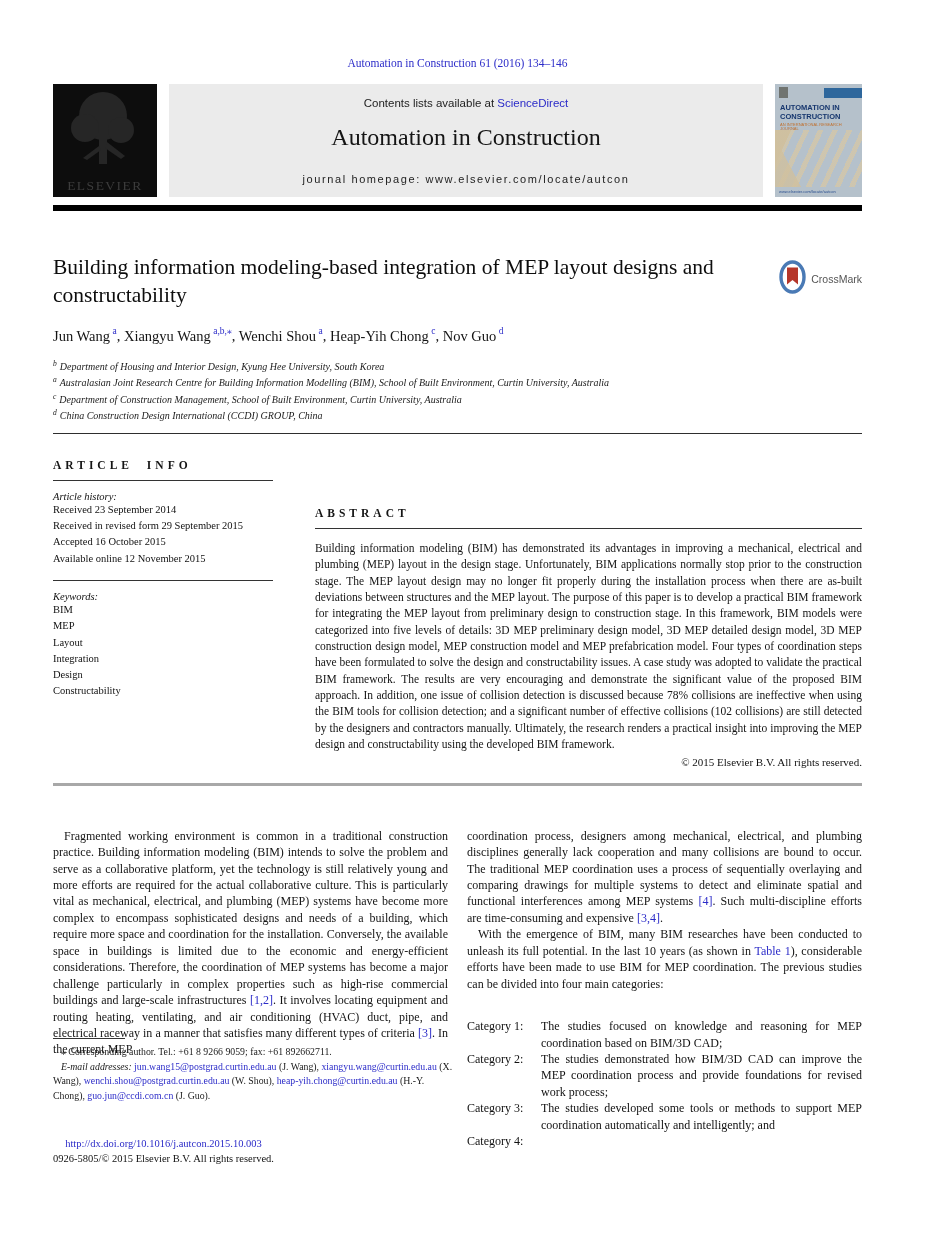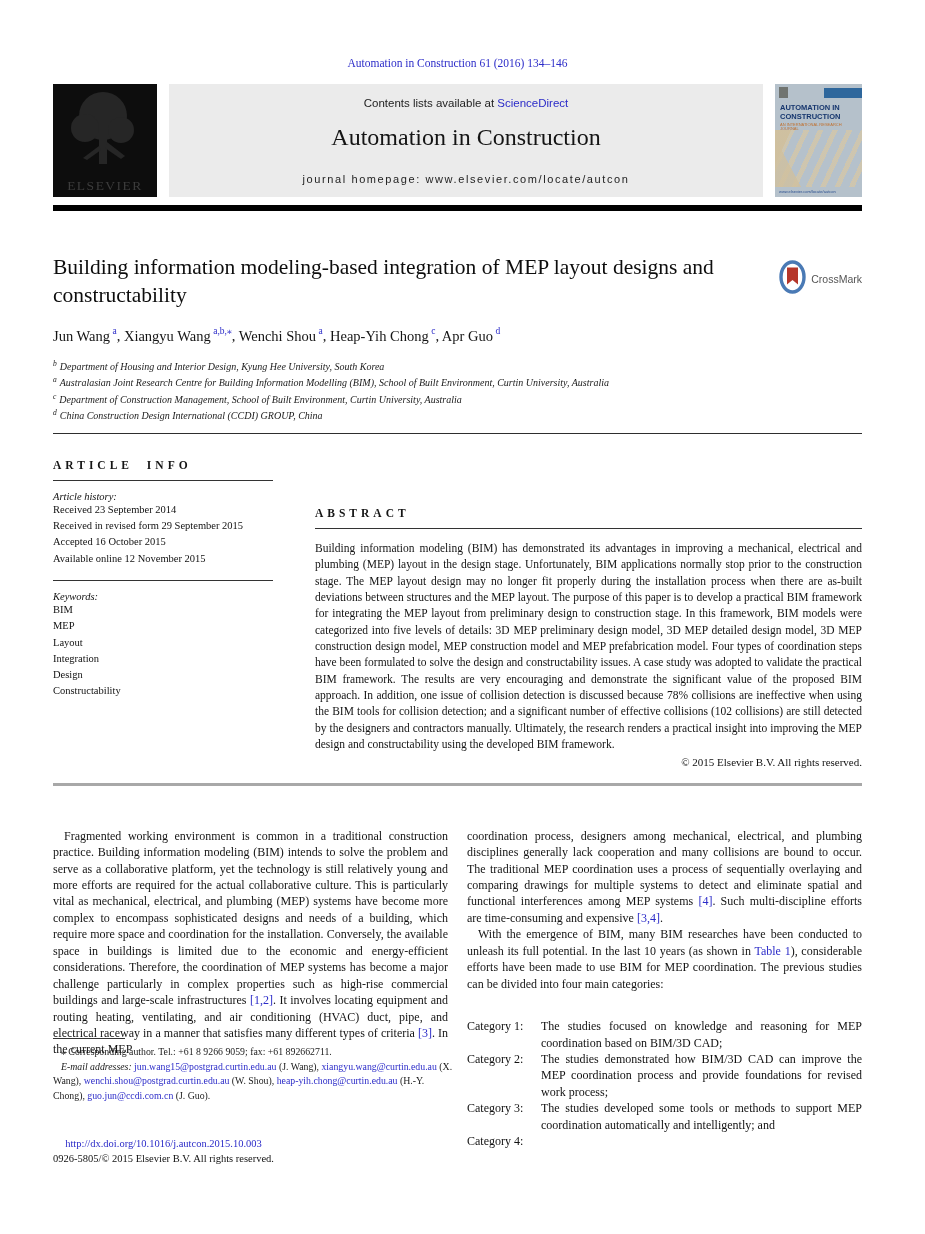--- a/index.html
+++ b/index.html
@@ -130,21 +130,21 @@
         <span>
           <svg width="27" height="34" viewBox="0 0 27 34">
             <ellipse cx="13.5" cy="17" rx="11.5" ry="15" fill="#fff" stroke="#4a7ab5" stroke-width="3.4"></ellipse>
             <path d="M8 7.5 h11 v17 l-5.5 -4.5 -5.5 4.5 z" fill="#b5362a"></path>
           </svg>
         </span>
         <span class="cm-label sans">CrossMark</span>
       </div>
     </div>
 
-    <div class="authors"><span><span>Jun Wang</span><sup>a</sup><span>, </span></span><span><span>Xiangyu Wang</span><sup>a,b,⁎</sup><span>, </span></span><span><span>Wenchi Shou</span><sup>a</sup><span>, </span></span><span><span>Heap-Yih Chong</span><sup>c</sup><span>, </span></span><span><span>Apr Guo</span><sup>d</sup><span></span></span></div>
+    <div class="authors"><span><span>Jun Wang</span><sup>a</sup><span>, </span></span><span><span>Xiangyu Wang</span><sup>a,b,⁎</sup><span>, </span></span><span><span>Wenchi Shou</span><sup>a</sup><span>, </span></span><span><span>Heap-Yih Chong</span><sup>c</sup><span>, </span></span><span><span>Nov Guo</span><sup>d</sup><span></span></span></div>
 
     <div class="affils">
         <div class="affil"><sup>b</sup><span>Department of Housing and Interior Design, Kyung Hee University, South Korea</span></div>
         <div class="affil"><sup>a</sup><span>Australasian Joint Research Centre for Building Information Modelling (BIM), School of Built Environment, Curtin University, Australia</span></div>
         <div class="affil"><sup>c</sup><span>Department of Construction Management, School of Built Environment, Curtin University, Australia</span></div>
         <div class="affil"><sup>d</sup><span>China Construction Design International (CCDI) GROUP, China</span></div>
       </div>
 
     <hr class="rule">
 

